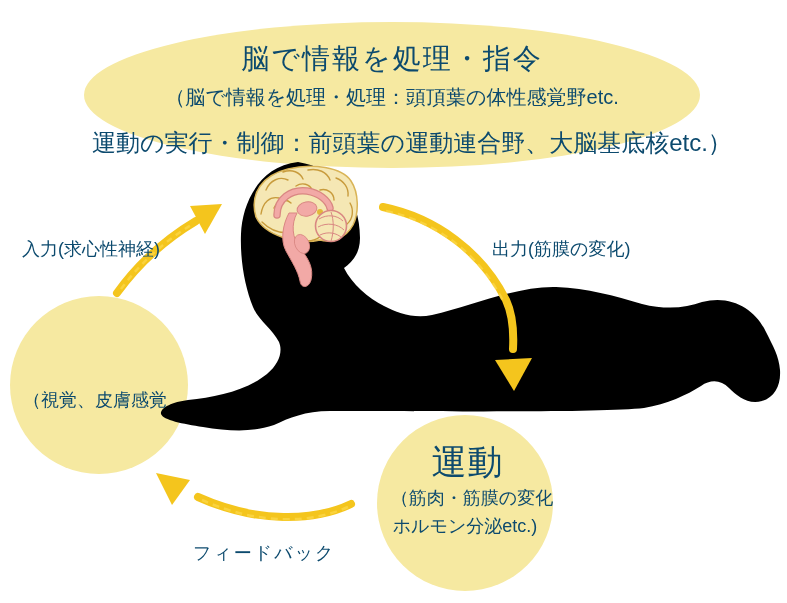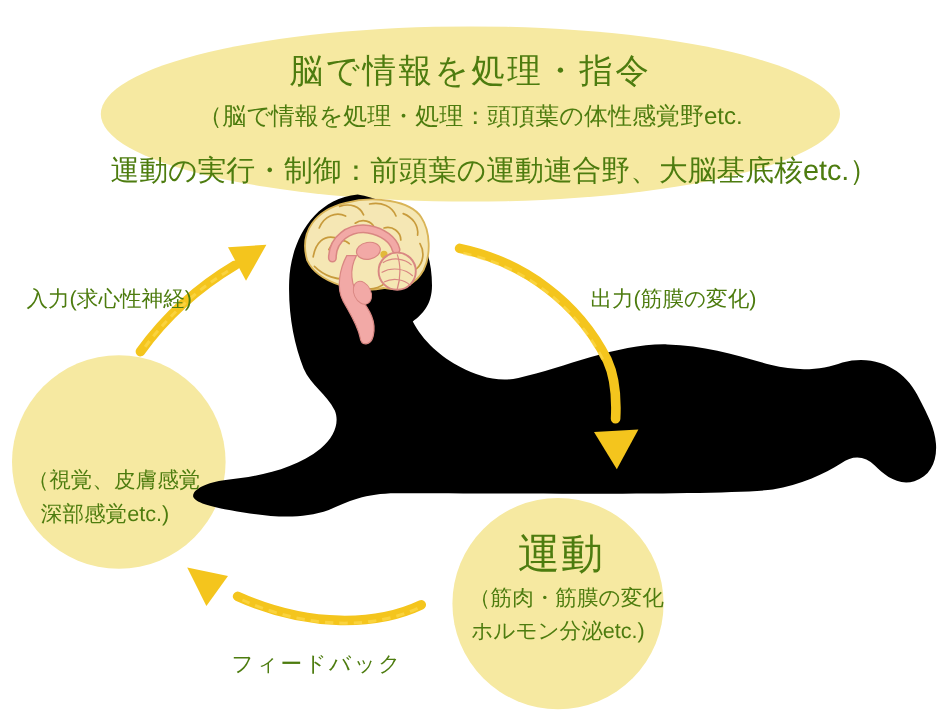--- a/index.html
+++ b/index.html
@@ -8,21 +8,21 @@
     width:787px;height:603px;
     background:#ffffff;
     overflow:hidden;
     font-family:"Liberation Sans", sans-serif;
     color:#1f1f1f;
   }
   .canvas svg{position:absolute;left:0;top:0;}
   .lbl{
     position:absolute;
     white-space:nowrap;
-    color:#4d7c0f;
+    color:#0c4a6e;
     line-height:1.2;
   }
   .center{text-align:center;}
   .process-title{left:142px;top:42px;width:500px;font-size:28px;letter-spacing:2px;}
   .process-sub1{left:92px;top:85px;width:600px;font-size:20px;}
   .process-sub2{left:92px;top:129px;width:600px;font-size:24px;text-align:right;}
   .input-label{left:22px;top:239px;font-size:18px;}
   .output-label{left:492px;top:239px;font-size:18px;}
   .stimulus-title{left:4px;top:347px;width:175px;font-size:26px;letter-spacing:1px;}
   .stimulus-sub1{left:5px;top:390px;width:180px;font-size:18px;}
@@ -130,20 +130,19 @@
   </svg>
 
   <div class="lbl center process-title">脳で情報を処理・指令</div>
   <div class="lbl center process-sub1">（脳で情報を処理・処理：頭頂葉の体性感覚野etc.</div>
   <div class="lbl center process-sub2">運動の実行・制御：前頭葉の運動連合野、大脳基底核etc.）</div>
 
   <div class="lbl input-label">入力(求心性神経)</div>
   <div class="lbl output-label">出力(筋膜の変化)</div>
 
   <div class="lbl center stimulus-sub1">（視覚、皮膚感覚</div>
-  <div class="lbl center stimulus-sub2">深部感覚etc.)</div>
 
   <div class="lbl center motion-title">運動</div>
   <div class="lbl center motion-sub1">（筋肉・筋膜の変化</div>
   <div class="lbl center motion-sub2">ホルモン分泌etc.)</div>
 
   <div class="lbl feedback-label">フィードバック</div>
 </div>
 
 </body></html>

